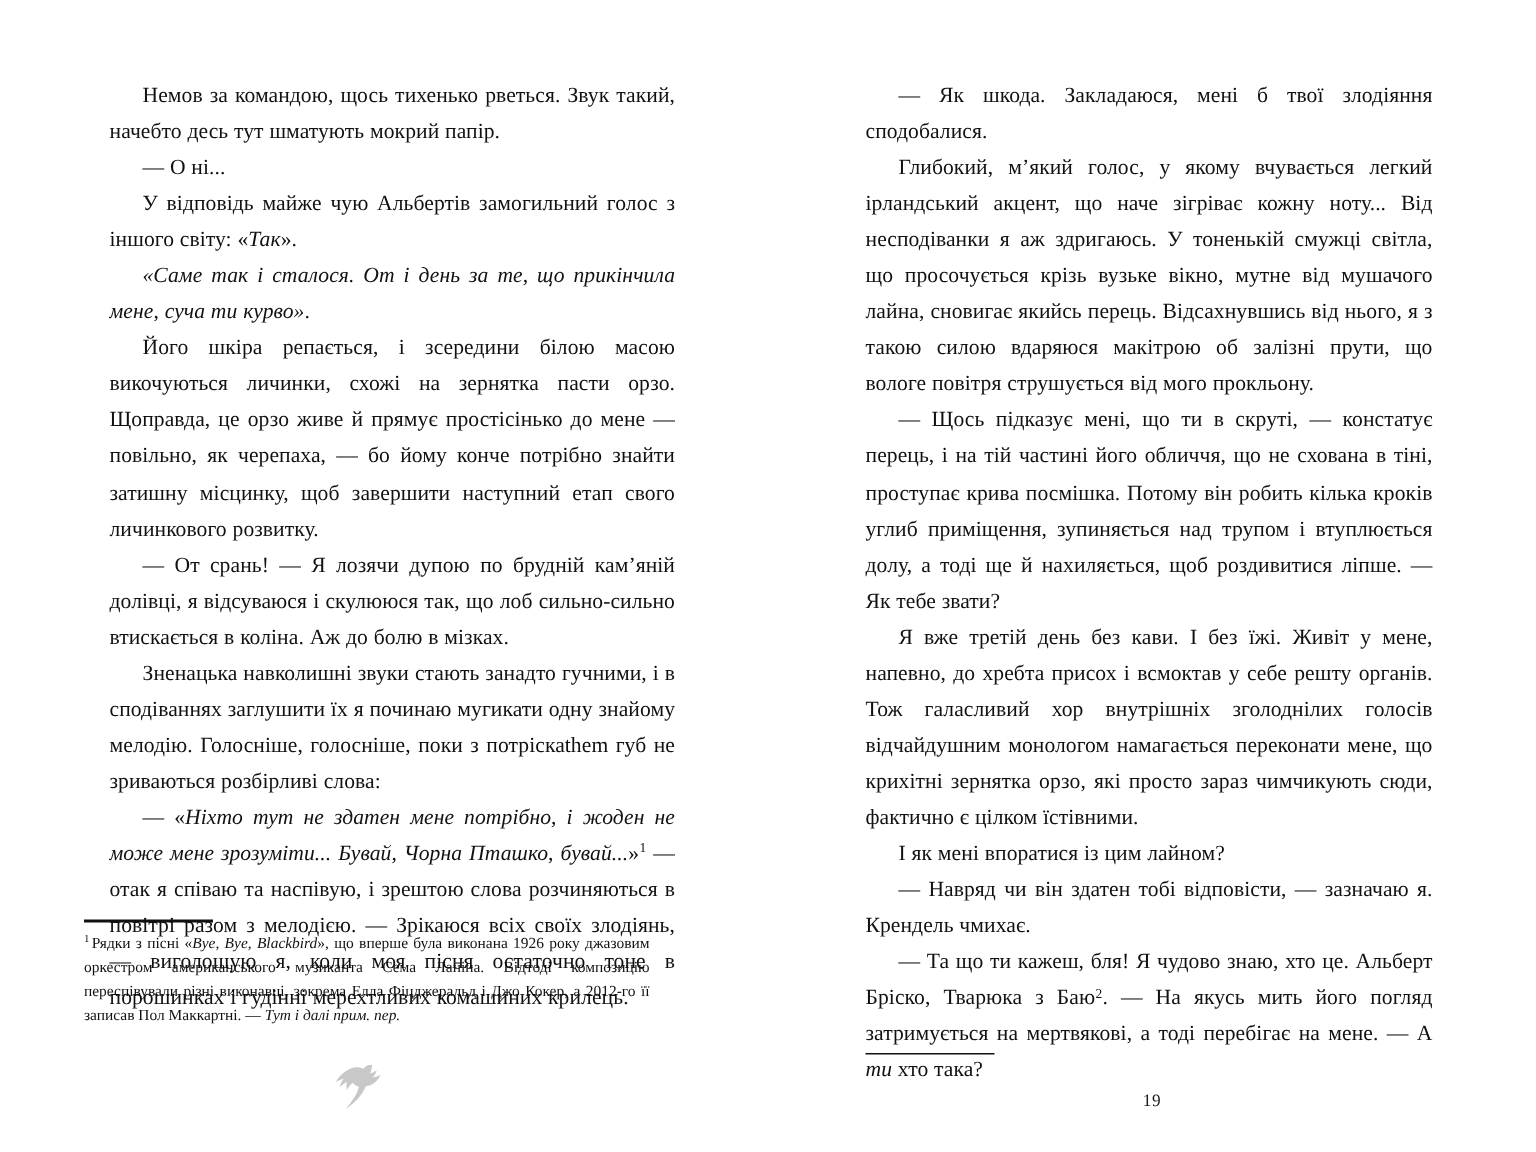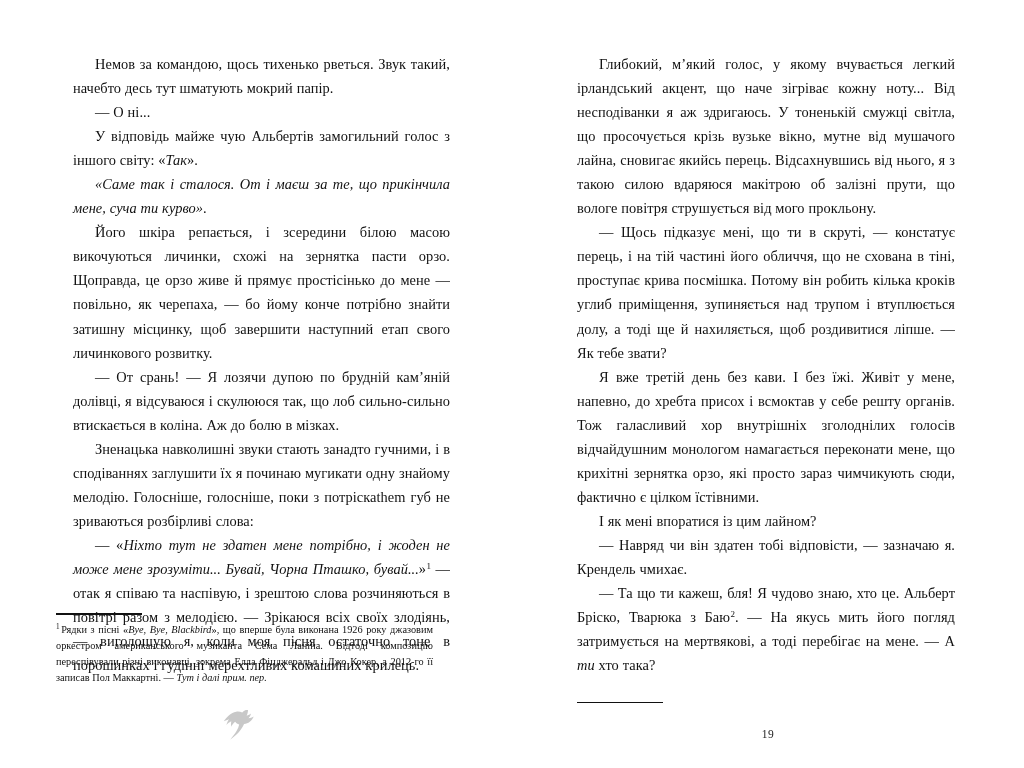--- a/index.html
+++ b/index.html
@@ -119,41 +119,42 @@
 </head>
 <body>
 
 <div class="spread">
 
   <div class="page page-left">
     <div class="textblock">
       <p class="para">Немов за командою, щось тихенько рветься. Звук такий, начебто десь тут шматують мокрий папір.</p>
       <p class="para">— О ні...</p>
       <p class="para">У відповідь майже чую Альбертів замогильний голос з іншого світу: «<span class="ital">Так</span>».</p>
-      <p class="para"><span class="ital">«Саме так і сталося. От і маєш за те, що прикінчила мене, суча ти курво»</span>.</p>
+      <p class="para"><span class="ital">«Саме так і сталося. От і день за те, що прикінчила мене, суча ти курво»</span>.</p>
       <p class="para">Його шкіра репається, і зсередини білою масою викочуються личинки, схожі на зернятка пасти орзо. Щоправда, це орзо живе й прямує простісінько до мене — повільно, як черепаха, — бо йому конче потрібно знайти затишну місцинку, щоб завершити наступний етап свого личинкового розвитку.</p>
       <p class="para">— От срань! — Я лозячи дупою по брудній кам’яній долівці, я відсуваюся і скулююся так, що лоб сильно-сильно втискається в коліна. Аж до болю в мізках.</p>
       <p class="para">Зненацька навколишні звуки стають занадто гучними, і в сподіваннях заглушити їх я починаю мугикати одну знайому мелодію. Голосніше, голосніше, поки з потріскаthem губ не зриваються розбірливі слова:</p>
       <p class="para">— «<span class="ital">Ніхто тут не здатен мене потрібно, і жоден не може мене зрозуміти... Бувай, Чорна Пташко, бувай...</span>»<sup class="fn">1</sup> — отак я співаю та наспівую, і зрештою слова розчиняються в повітрі разом з мелодією. — Зрікаюся всіх своїх злодіянь, — виголошую я, коли моя пісня остаточно тоне в порошинках і гудінні мерехтливих комашиних крилець.</p>
     </div>
 
     <div class="footnotes">
       <div class="fn-rule"></div>
       <p class="footnote"><span class="marker">1</span>Рядки з пісні «<span class="ital">Bye, Bye, Blackbird</span>», що вперше була виконана 1926 року джазовим оркестром американського музиканта Сема Ланіна. Відтоді композицію переспівували різні виконавці, зокрема Елла Фіцджеральд і Джо Кокер, а 2012-го її записав Пол Маккартні. — <span class="ital">Тут і далі прим. пер.</span></p>
     </div>
 
     <div class="ornament">
       <svg viewBox="0 0 100 100" aria-hidden="true">
         <path fill="#c8c8c8" d="M70 18c-3 1-6 3-8 6-4-2-9-3-14-2-6 1-11 4-16 8-5 4-9 9-12 14 4-2 8-4 12-5-3 4-5 8-6 13 3-3 7-6 11-8-1 4-1 8 0 12 2-4 5-8 9-11 2 3 5 5 9 6-1 5-3 10-6 15-4 7-9 13-14 19 7-4 13-10 19-16 5-6 9-12 12-19 5 0 9-2 13-5 4-3 7-7 9-12-4 2-8 4-12 4 3-3 5-7 6-11-3 2-6 4-10 5 2-4 3-9 3-13-2 0-4 0-5 0z"></path>
       </svg>
     </div>
   </div>
 
   <div class="page page-right">
     <div class="textblock">
+      <p class="para">— Як шкода. Закладаюся, мені б твої злодіяння сподобалися.</p>
       <p class="para">Глибокий, м’який голос, у якому вчувається легкий ірландський акцент, що наче зігріває кожну ноту... Від несподіванки я аж здригаюсь. У тоненькій смужці світла, що просочується крізь вузьке вікно, мутне від мушачого лайна, сновигає якийсь перець. Відсахнувшись від нього, я з такою силою вдаряюся макітрою об залізні прути, що вологе повітря струшується від мого прокльону.</p>
       <p class="para">— Щось підказує мені, що ти в скруті, — констатує перець, і на тій частині його обличчя, що не схована в тіні, проступає крива посмішка. Потому він робить кілька кроків углиб приміщення, зупиняється над трупом і втуплюється долу, а тоді ще й нахиляється, щоб роздивитися ліпше. — Як тебе звати?</p>
       <p class="para">Я вже третій день без кави. І без їжі. Живіт у мене, напевно, до хребта присох і всмоктав у себе решту органів. Тож галасливий хор внутрішніх зголоднілих голосів відчайдушним монологом намагається переконати мене, що крихітні зернятка орзо, які просто зараз чимчикують сюди, фактично є цілком їстівними.</p>
       <p class="para">І як мені впоратися із цим лайном?</p>
       <p class="para">— Навряд чи він здатен тобі відповісти, — зазначаю я. Крендель чмихає.</p>
       <p class="para">— Та що ти кажеш, бля! Я чудово знаю, хто це. Альберт Бріско, Тварюка з Баю<sup class="fn">2</sup>. — На якусь мить його погляд затримується на мертвякові, а тоді перебігає на мене. — А <span class="ital">ти</span> хто така?</p>
     </div>
 
     <div class="footnotes">
       <div class="fn-rule"></div>

